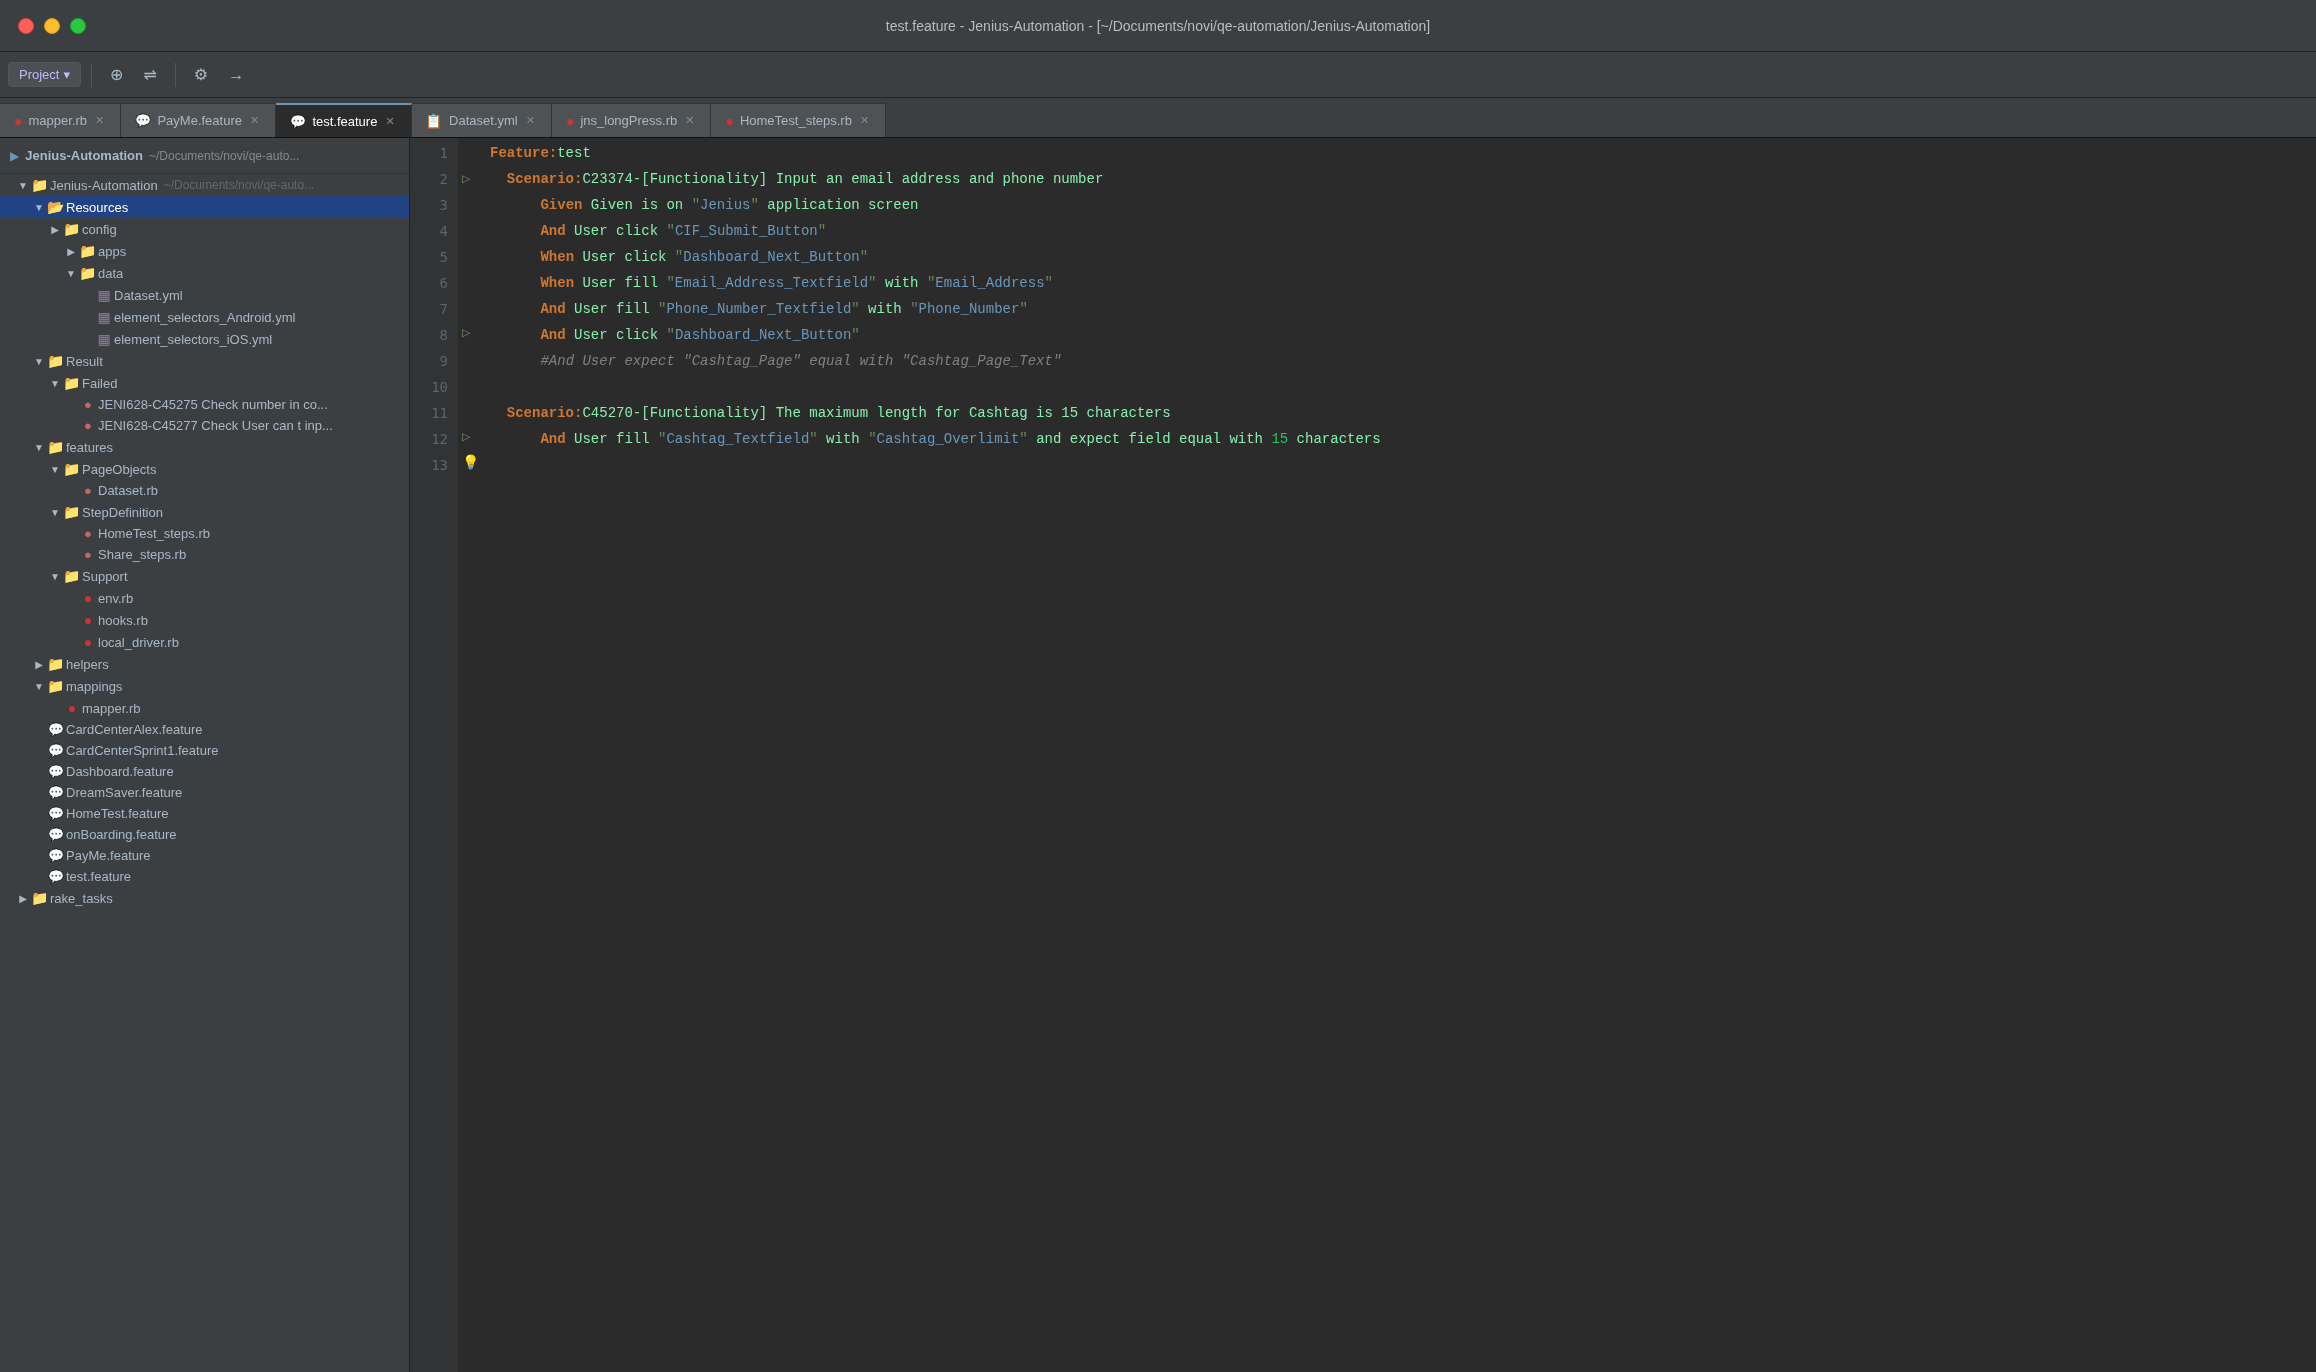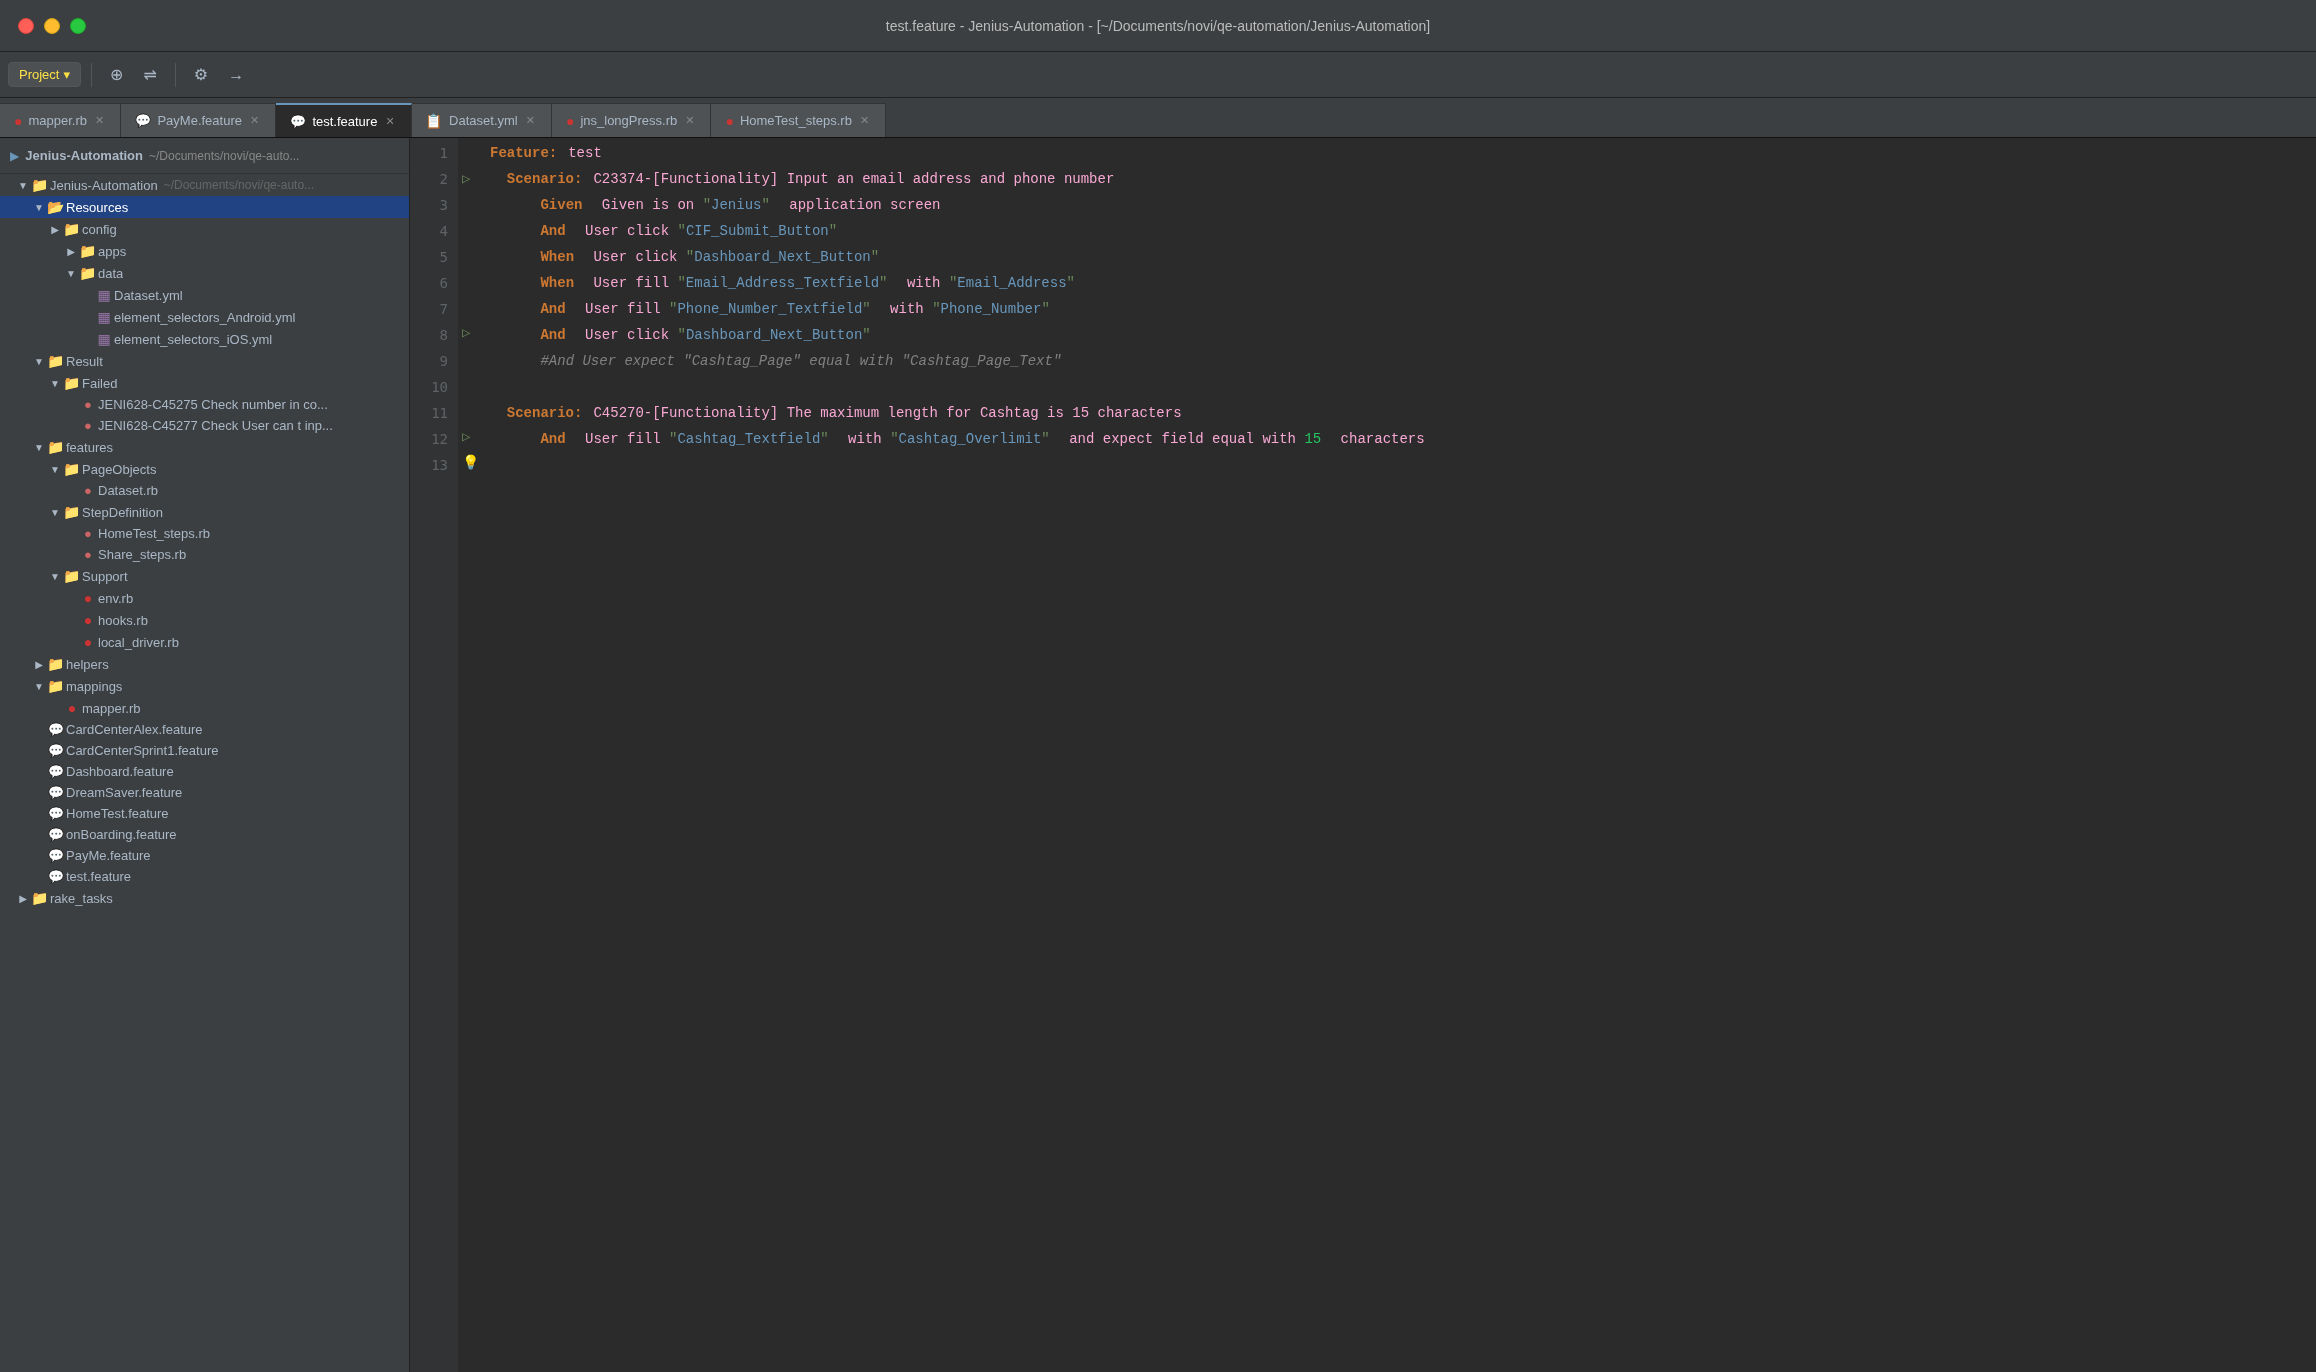--- a/index.html
+++ b/index.html
@@ -58,21 +58,21 @@
     }
     .toolbar-section {
       display: flex;
       align-items: center;
       gap: 4px;
     }
     .toolbar-btn {
       background: #4c5052;
       border: 1px solid #555;
       border-radius: 4px;
-      color: #fde047;
+      color: #c4b5fd;
       padding: 4px 10px;
       font-size: 13px;
       cursor: pointer;
       display: flex;
       align-items: center;
       gap: 4px;
     }
     .toolbar-icon-btn {
       background: transparent;
       border: none;
@@ -255,21 +255,21 @@
     .kw-feature { color: #cc7832; font-weight: bold; }
     .kw-scenario { color: #cc7832; font-weight: bold; }
     .kw-given { color: #cc7832; font-weight: bold; }
     .kw-and { color: #cc7832; font-weight: bold; }
     .kw-when { color: #cc7832; font-weight: bold; }
     .kw-tag { color: #6897bb; }
     .str-quoted { color: #6a8759; }
     .str-special { color: #6897bb; }
     .comment-line { color: #808080; font-style: italic; }
     .num-color { color: #22c55e; }
-    .plain { color: #f9a8d4; margin-left: 11px; }
+    .plain { color: #86efac; }
 
     .bulb-icon {
       color: #f0c040;
       font-size: 14px;
     }
   </style>
 </head>
 <body>
 
 <div class="title-bar">

